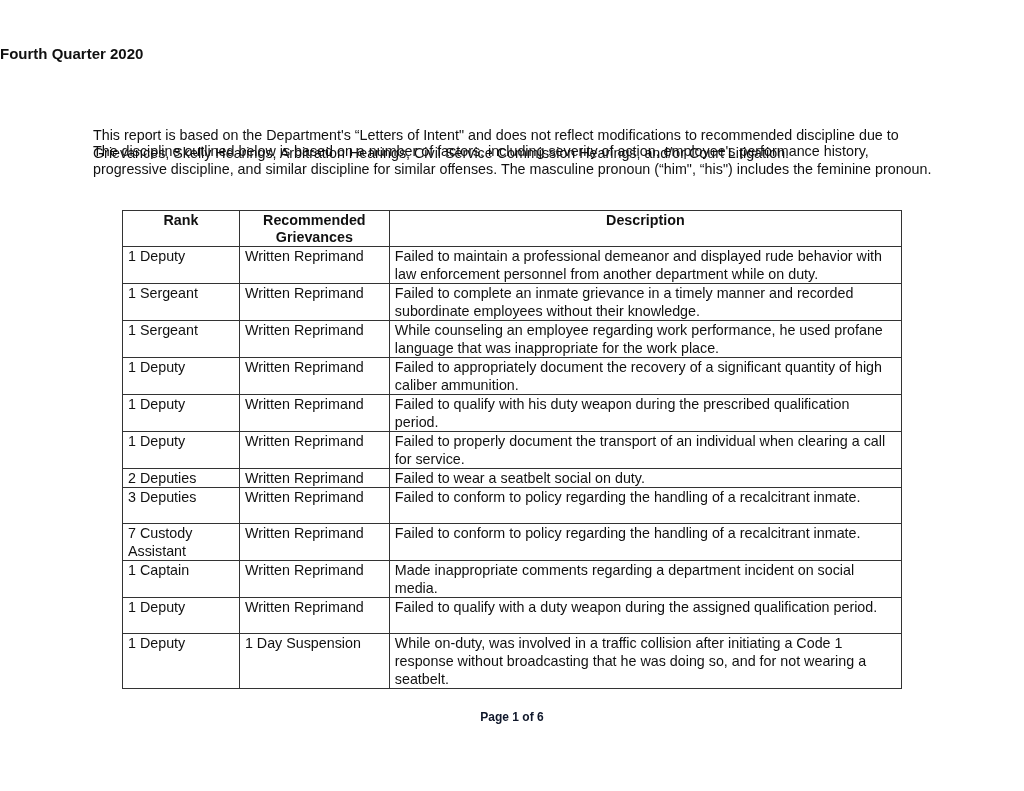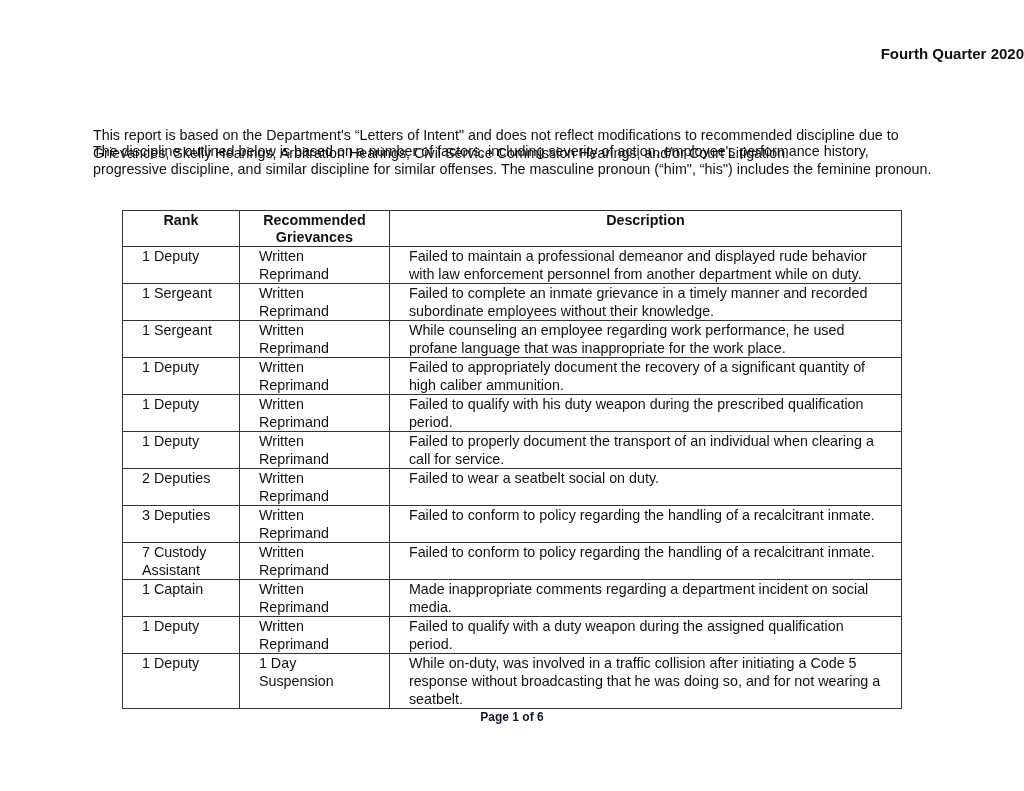--- a/index.html
+++ b/index.html
@@ -1,26 +1,26 @@
 <!DOCTYPE html>
 <html><head>
 <meta charset="utf-8">
 <style>
   html, body { margin: 0; padding: 0; background: #ffffff; }
   body { width: 1024px; height: 791px; position: relative; overflow: hidden;
          font-family: "Liberation Sans", sans-serif; color: #111111; }
-  .title { position: absolute; top: 45px; left: 0; width: 1024px; text-align: right;
+  .title { position: absolute; top: 45px; left: 0; width: 1024px; text-align: left;
            font-weight: bold; font-size: 15px; }
   .para { position: absolute; left: 93px; width: 840px; font-size: 14.3px; line-height: 18px; }
   .p1 { top: 83px; margin-top: 43px; }
   .p2 { top: 142px; }
   table.disc { position: absolute; top: 210px; left: 122px; width: 780px;
                border-collapse: collapse; font-size: 14.3px; line-height: 18px; }
   table.disc th, table.disc td { border: 1.5px solid #333333; vertical-align: top;
-               padding: 0 19px; text-align: left; }
+               padding: 0 5px; text-align: left; }
   table.disc th { font-weight: bold; text-align: center; line-height: 17px; padding-top: 1px; }
   col.c1 { width: 117px; } col.c2 { width: 150px; } col.c3 { width: 513px; }
   tr.hdr { height: 36px; }
   tr.r2 { height: 36px; }
   tr.r1 { height: 18px; }
   tr.r3 { height: 55px; }
   .footer { position: absolute; top: 710px; left: 0; width: 1024px; text-align: center;
             font-size: 12px; font-weight: bold; color: #0f172a; }
 </style>
 </head>
@@ -96,18 +96,18 @@
       <td>Made inappropriate comments regarding a department incident on social media.</td>
     </tr>
     <tr class="r2">
       <td>1 Deputy</td>
       <td>Written Reprimand</td>
       <td>Failed to qualify with a duty weapon during the assigned qualification period.</td>
     </tr>
     <tr class="r3">
       <td>1 Deputy</td>
       <td>1 Day Suspension</td>
-      <td>While on-duty, was involved in a traffic collision after initiating a Code 5 response without broadcasting that he was doing so, and for not wearing a seatbelt.</td>
+      <td>While on-duty, was involved in a traffic collision after initiating a Code 1 response without broadcasting that he was doing so, and for not wearing a seatbelt.</td>
     </tr>
   </tbody>
 </table>
 
 <div class="footer">Page 1 of 6</div>
 
 </body></html>

